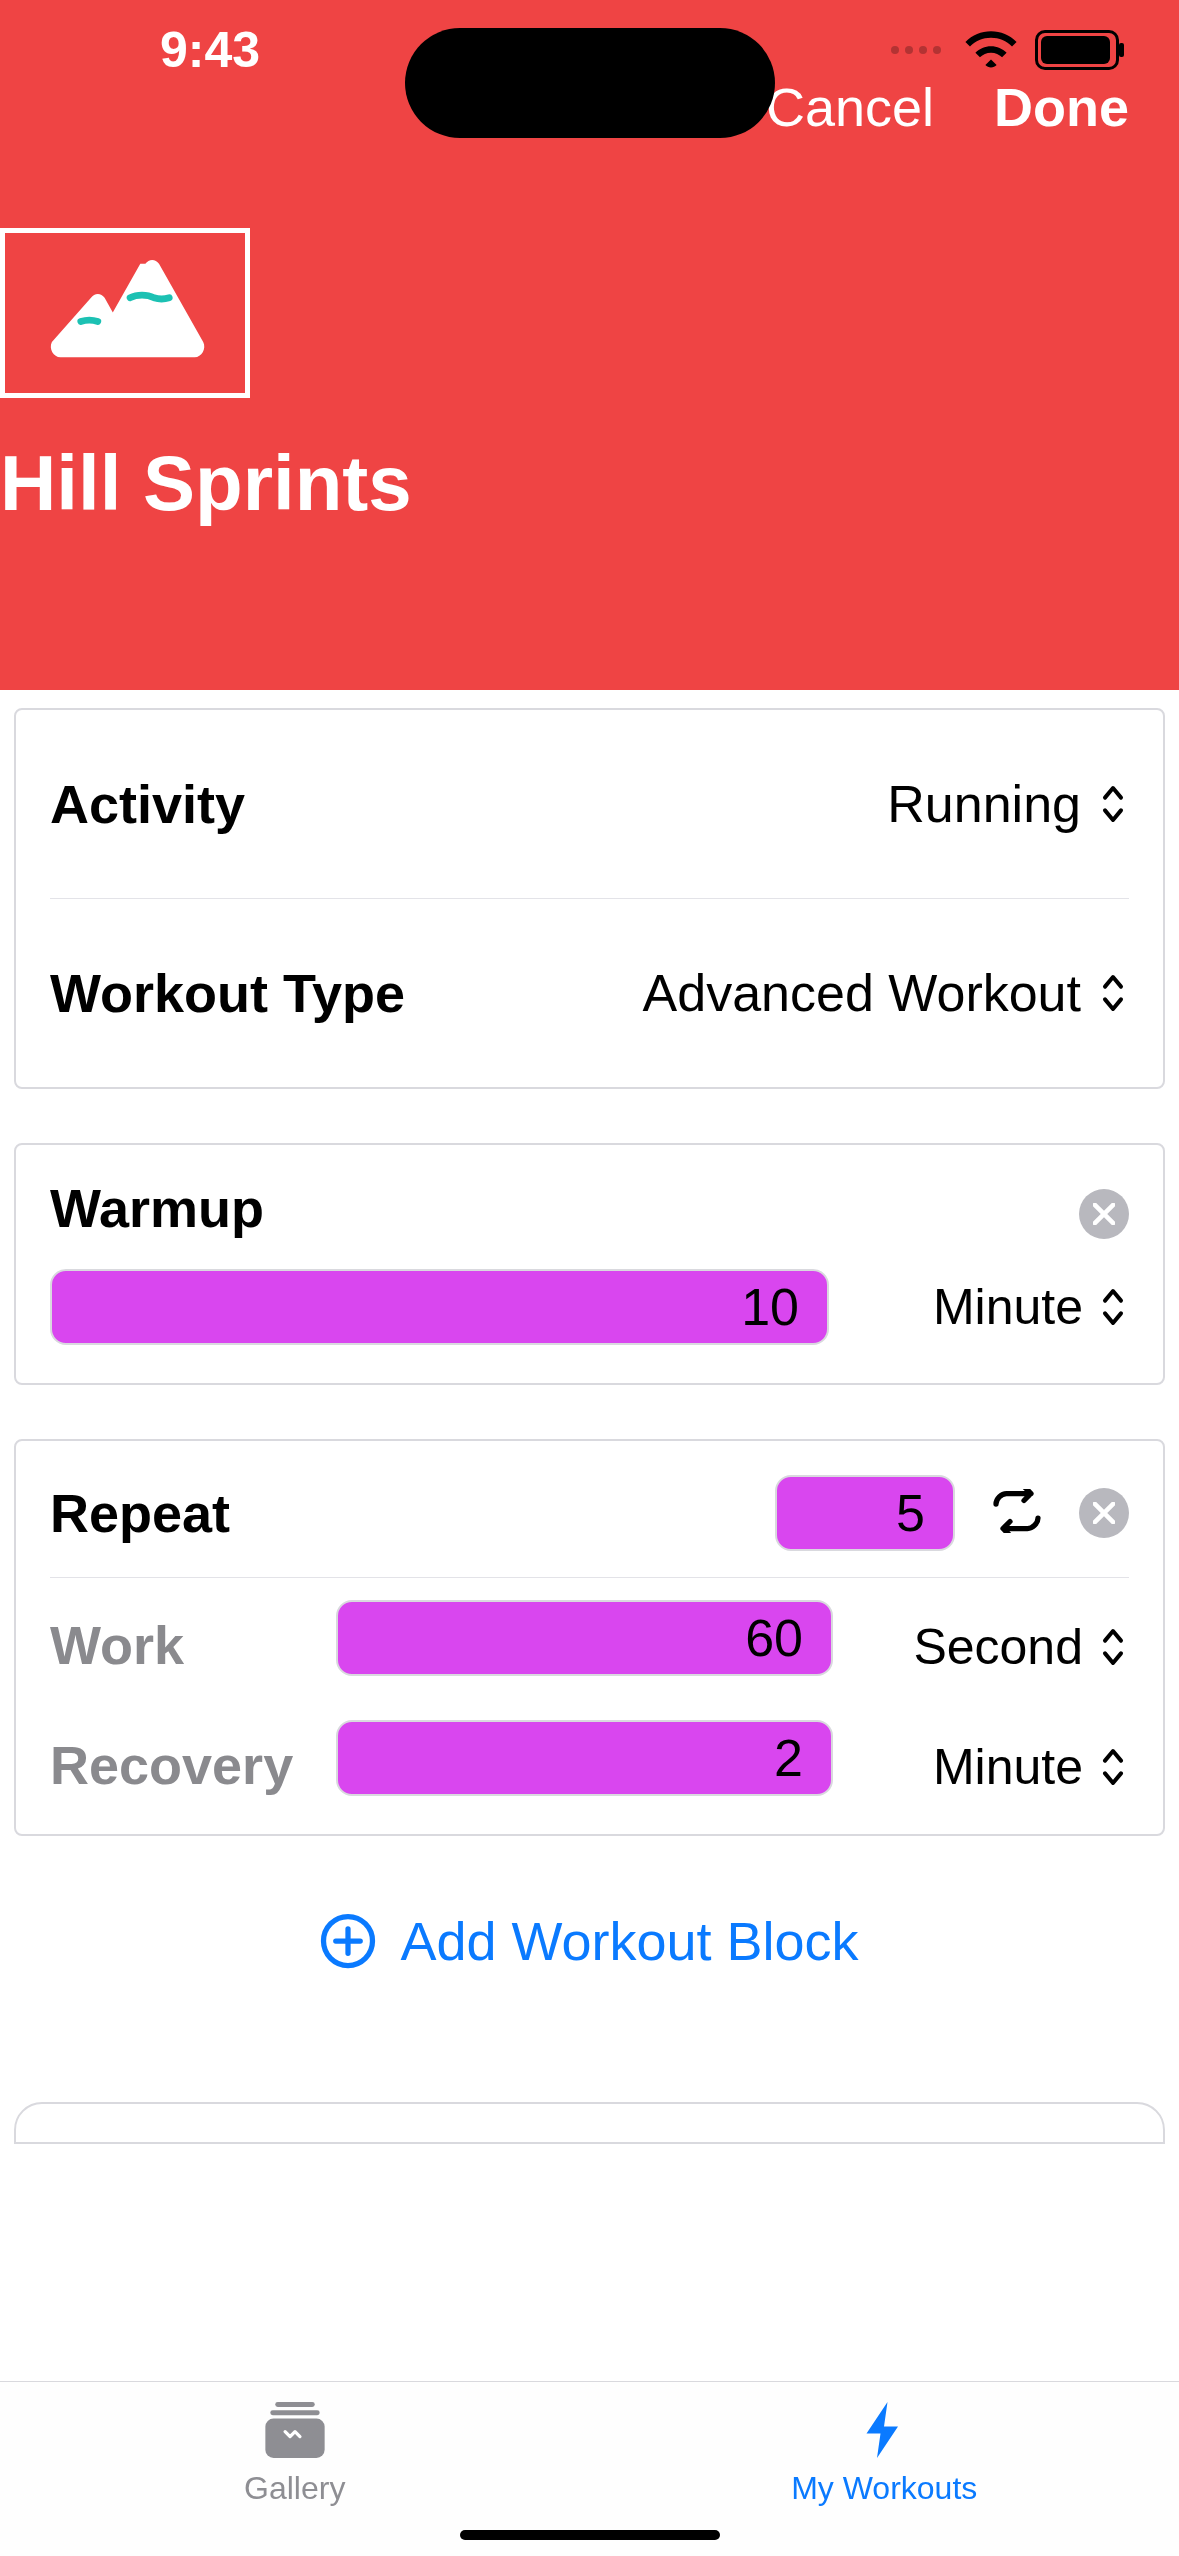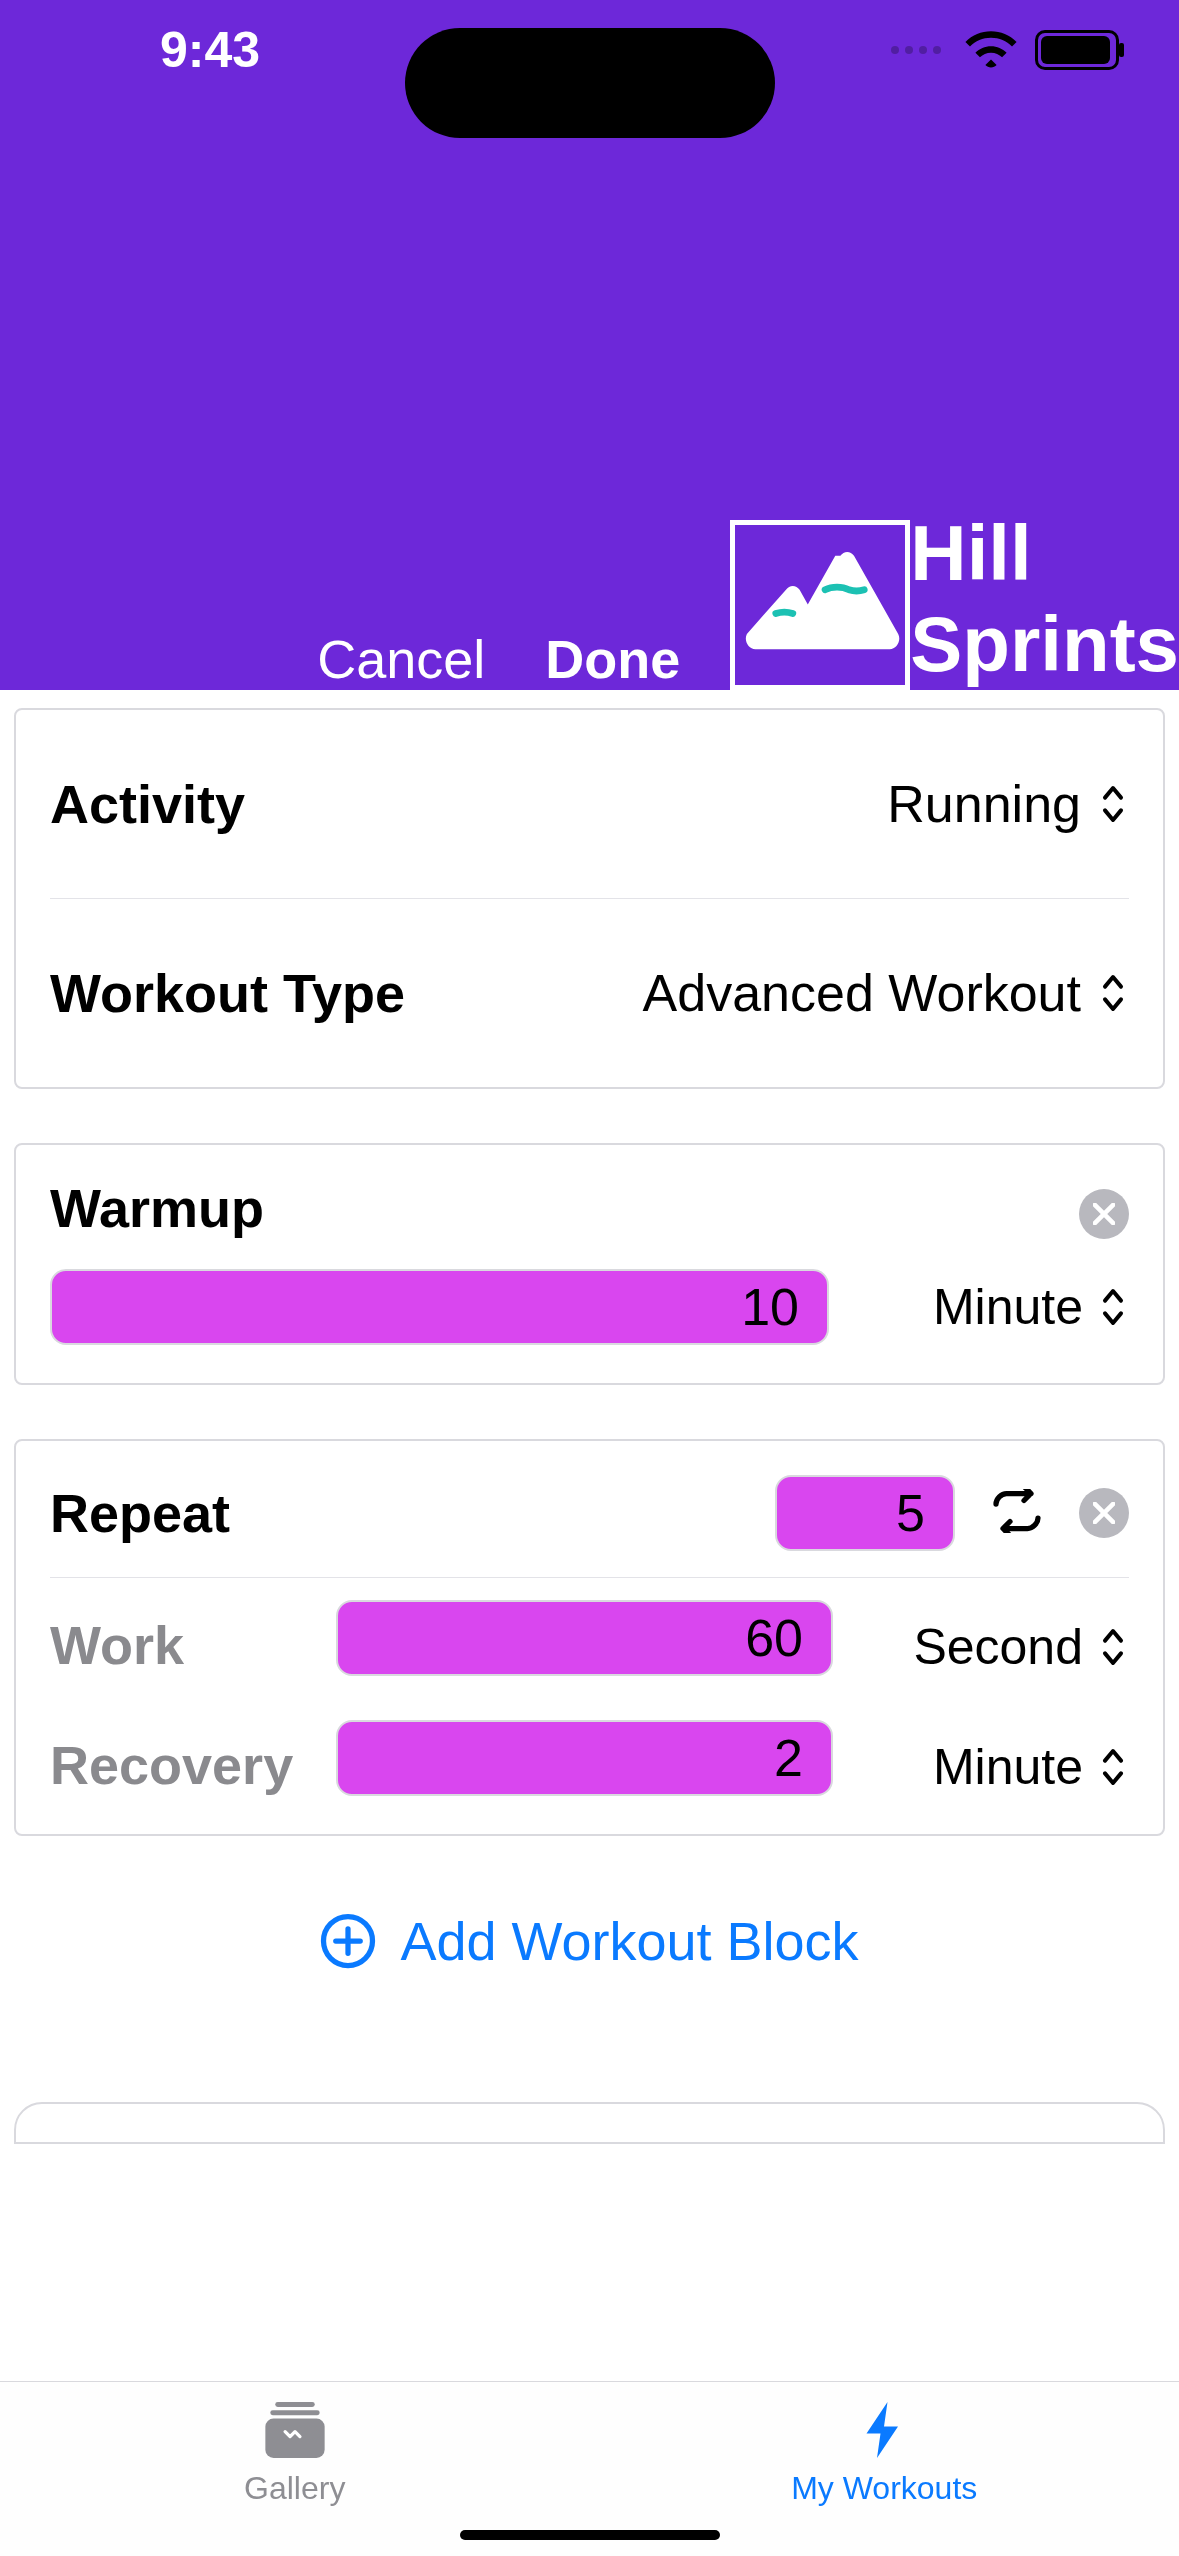--- a/index.html
+++ b/index.html
@@ -12,22 +12,22 @@
   .notch { position: absolute; top: 28px; left: 50%; transform: translateX(-50%); width: 370px; height: 110px; background: #000; border-radius: 60px; z-index: 20; }
   .status-right { display: flex; align-items: center; gap: 18px; }
   .dots { display: flex; gap: 6px; margin-right: 6px; }
   .dots span { width: 8px; height: 8px; border-radius: 50%; background: rgba(0,0,0,0.25); }
   .wifi-icon svg { width: 52px; height: 40px; }
   .battery { width: 84px; height: 40px; border: 3px solid #000; border-radius: 10px; position: relative; }
   .battery::after { content: ""; position: absolute; right: -8px; top: 10px; width: 5px; height: 14px; background: #000; border-radius: 2px; }
   .battery-fill { position: absolute; left: 3px; top: 3px; bottom: 3px; right: 6px; background: #000; border-radius: 6px; }
 
   
-  .header { background: #6d28d9; width: 100%; height: 690px; color: #fff; display: flex; flex-direction: row; align-items: flex-end; position: relative; }
-  .nav-row { width: 100%; display: flex; justify-content: flex-end; gap: 60px; padding: 0 50px; margin-top: 104px; }
+  .header { background: #ef4444; width: 100%; height: 690px; color: #fff; display: flex; flex-direction: column; align-items: flex-start; position: relative; }
+  .nav-row { width: 100%; display: flex; justify-content: flex-end; gap: 60px; padding: 0 50px; margin-top: 76px; }
   .nav-btn { font-size: 54px; font-weight: 400; color: #fff; }
   .nav-done { font-weight: 700; }
   .workout-icon-frame { margin-top: 90px; width: 250px; height: 170px; border: 5px solid #fff; display: flex; align-items: center; justify-content: center; }
   .workout-icon-frame svg { width: 170px; height: 120px; }
   .workout-title { font-size: 78px; font-weight: 800; margin-top: 40px; }
 
   
   .content { position: absolute; top: 690px; left: 0; right: 0; bottom: 175px; overflow-y: auto; padding: 18px 14px 40px; }
 
   .card { background: #fff; border: 2px solid #d9d9de; border-radius: 8px; margin-bottom: 54px; padding: 0 34px; }

